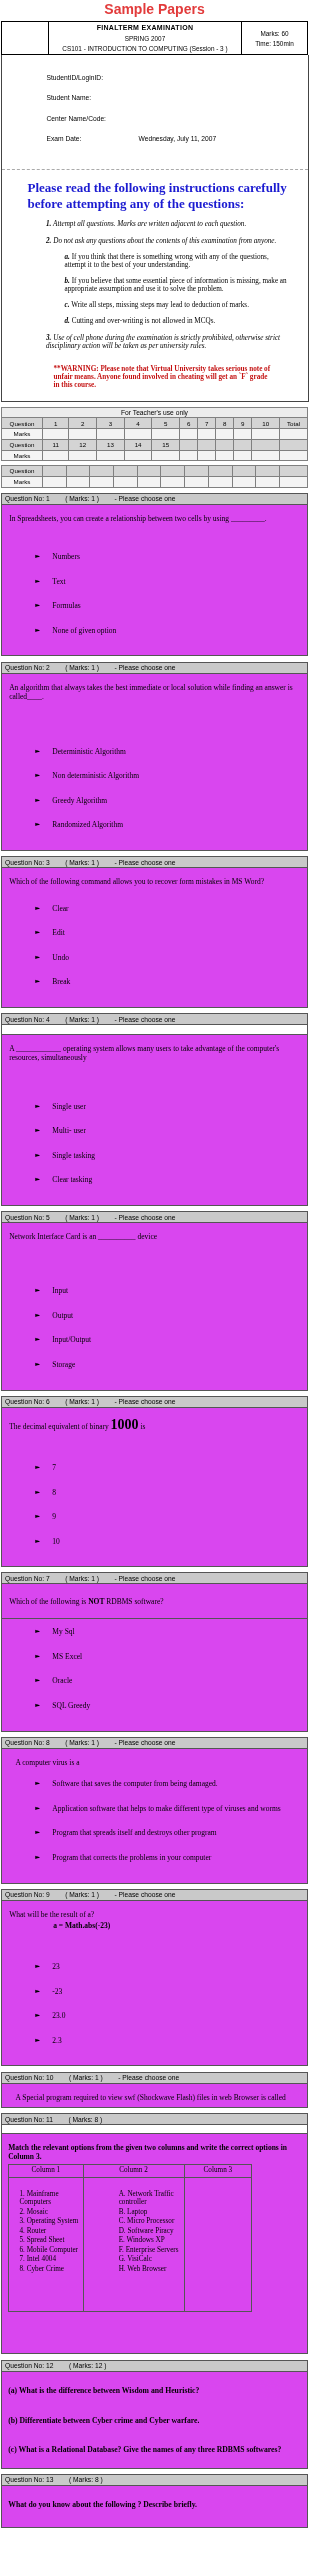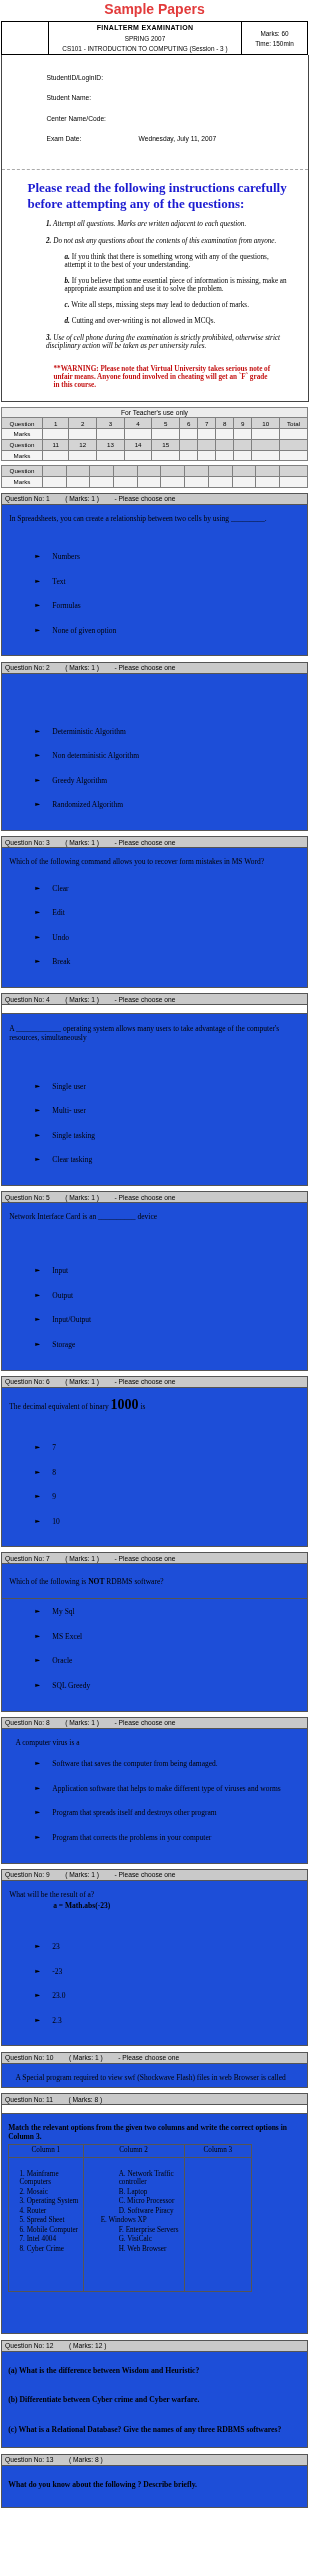--- a/index.html
+++ b/index.html
@@ -43,21 +43,21 @@
   .tteach .lcol{width:38px;}
   .tteach .tcol{width:25px;}
   .tmini{margin-top:3.6px;}
 
   
   .q{margin:5.2px auto 0;width:307px;}
   .qbar{background:#c9c9c9;border:0.5px solid #555;font-family:"Liberation Sans",sans-serif;
     font-size:6.7px;padding:1.5px 3.1px;}
   .qbar span{margin-right:15.5px;}
   .qstrip{border:0.5px solid #555;border-top:none;height:8.2px;}
-  .qbody{border:0.5px solid #555;border-top:none;padding:7.2px 6.2px 5.2px 6.2px;font-size:7.5px;background:#1d4ed8;}
+  .qbody{border:0.5px solid #555;border-top:none;padding:7.2px 6.2px 5.2px 6.2px;font-size:7.5px;background:#d946ef;}
   .qtext{margin:2.1px 0 0 1px;}
   .opts{margin-top:27px;}
   .opt{display:flex;margin:0 0 15.5px 27px;}
   .opt .arrow{font-family:"DejaVu Sans",sans-serif;font-size:6.2px;margin-right:12.4px;line-height:1.4;}
   .split-top .opts{border-top:0.5px solid #555;margin:7.2px -6.2px 0 -6.2px;padding:8.2px 6.2px 0 6.2px;}
   .big-bold{font-weight:bold;font-size:14px;}
   .qcode{font-weight:bold;margin:2.1px 0 0 45px;}
   .bold{font-weight:bold;}
 
   
@@ -246,20 +246,21 @@
             <span class="arrow">►</span>
             <span>None of given option</span>
           </div>
       </div>
     </div>
   </section>
 
   <section class="q">
     <div class="qbar"><span>Question No: 2</span><span>( Marks: 1 )</span><span>-  Please choose one</span></div>
     <div class="qbody">
+      <p class="qtext">An algorithm that always takes the best immediate or local solution while finding an answer is called____.</p>
       <div class="opts" style="margin-top:46px;">
         <div class="opt">
             <span class="arrow">►</span>
             <span>Deterministic Algorithm</span>
           </div>
         <div class="opt">
             <span class="arrow">►</span>
             <span>Non deterministic Algorithm</span>
           </div>
         <div class="opt">
@@ -479,21 +480,21 @@
             <div class="mline">5.  Spread Sheet</div>
             <div class="mline">6.  Mobile Computer</div>
             <div class="mline">7.  Intel 4004</div>
             <div class="mline">8.  Cyber Crime</div>
           </td>
           <td class="body-cell">
             <div class="mline" style="margin-left:31px;font-family:Liberation Serif, serif;">A.  Network Traffic controller</div>
             <div class="mline" style="margin-left:31px;">B.  Laptop</div>
             <div class="mline" style="margin-left:31px;">C.  Micro Processor</div>
             <div class="mline" style="margin-left:31px;">D.  Software Piracy</div>
-            <div class="mline" style="margin-left:13px;">E.  Windows XP</div>
+            <div class="mline" style="margin-left:31px;">E.  Windows XP</div>
             <div class="mline" style="margin-left:31px;">F.  Enterprise Servers</div>
             <div class="mline" style="margin-left:31px;">G.  VisiCalc</div>
             <div class="mline" style="margin-left:31px;">H.  Web Browser</div>
           </td>
           <td class="body-cell"></td>
         </tr>
       </tbody>
         </table>
     </div>
   </section>

